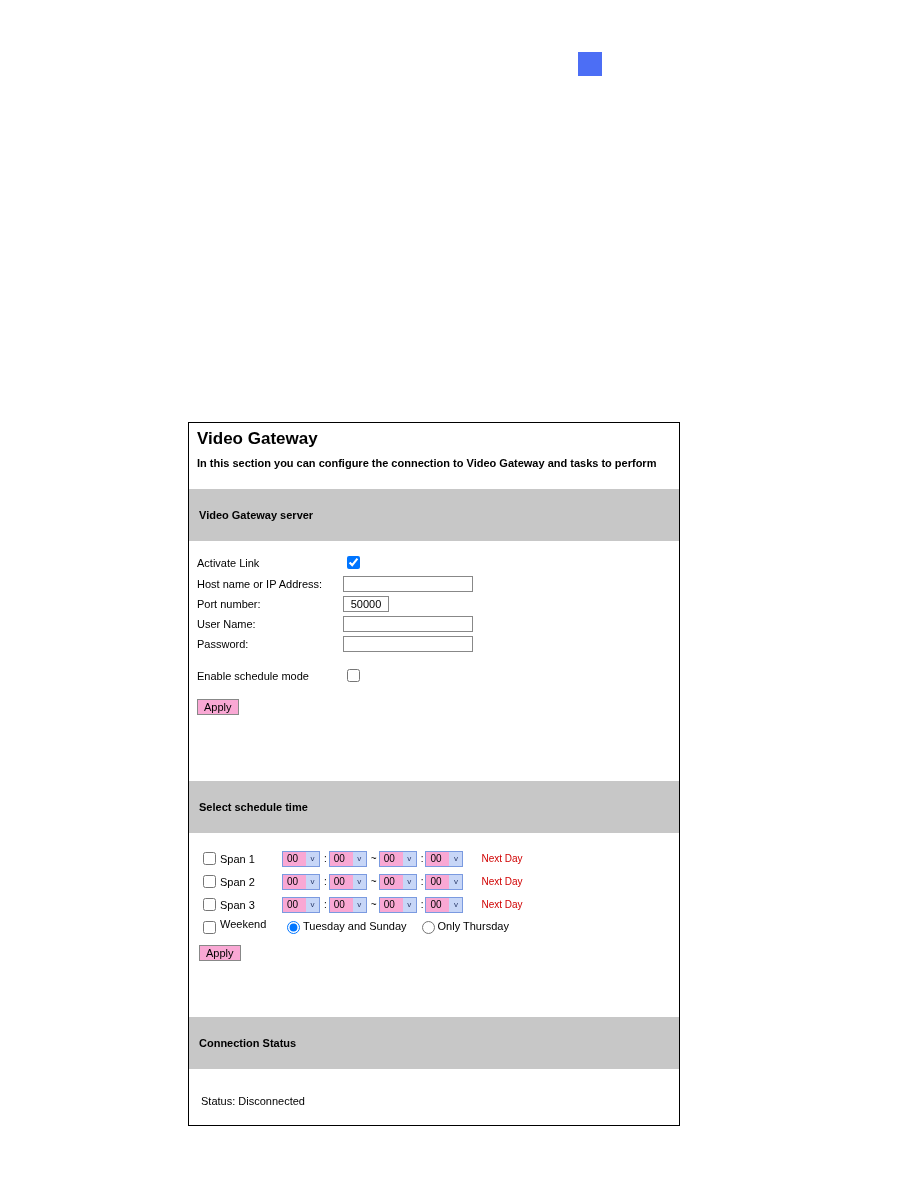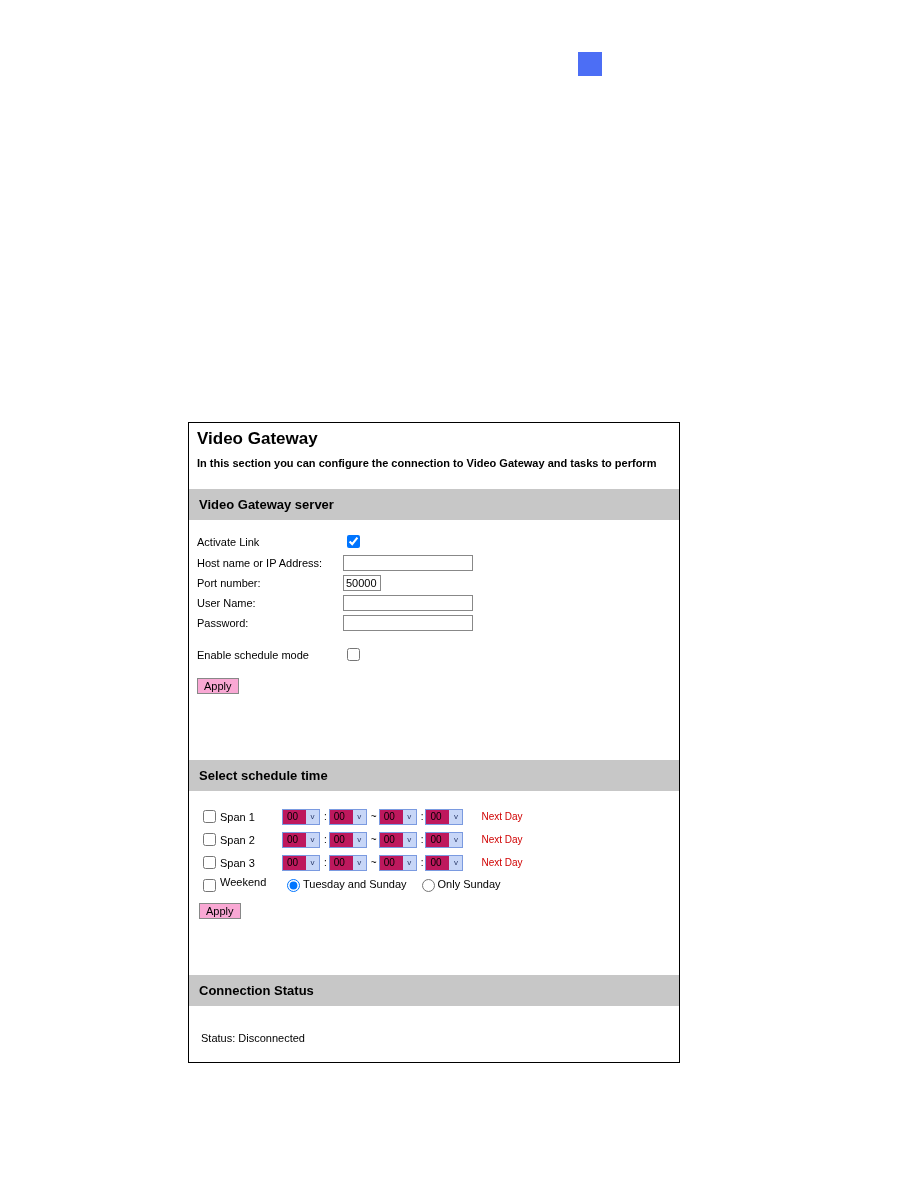--- a/index.html
+++ b/index.html
@@ -47,23 +47,23 @@
     font-weight: bold;
     margin: 2px 0 8px 0;
   }
   .subtitle {
     font-size: 11px;
     font-weight: bold;
     margin-bottom: 12px;
   }
   .section-header {
     background: #c7c7c7;
-    font-size: 13px;
-    font-weight: bold;
-    padding: 8px 10px;
+    font-size: 11px;
+    font-weight: bold;
+    padding: 20px 10px;
   }
   .section-body {
     padding: 12px 8px 16px 8px;
     font-size: 11px;
   }
   .frow {
     display: flex;
     align-items: center;
     margin-bottom: 4px;
   }
@@ -72,21 +72,21 @@
     font-size: 11px;
   }
   .ftext {
     width: 130px;
     height: 16px;
     border: 1px solid #888;
     font-size: 11px;
     padding: 0 2px;
   }
   .fwide { width: 130px; }
-  .fshort { width: 38px; }
+  .fshort { width: 46px; text-align: center; }
   .btn {
     background: #f9a8d4;
     border: 1px solid #888;
     font-size: 11px;
     padding: 1px 6px;
     cursor: pointer;
   }
   .gap-top { margin-top: 14px; }
   .sched-body {
     padding: 16px 10px 16px 10px;
@@ -98,21 +98,21 @@
     margin-bottom: 4px;
   }
   .sched-cb { margin-right: 4px; }
   .sched-label {
     width: 62px;
   }
   .dd {
     width: 38px;
     height: 16px;
     border: 1px solid #7a9ae0;
-    background: #be185d;
+    background: #f9a8d4;
     font-size: 10px;
     color: #000;
     display: inline-flex;
     align-items: center;
     justify-content: space-between;
     padding: 0 0 0 4px;
     margin-right: 2px;
   }
   .dd .arrow {
     background: #c7d6f7;
@@ -260,21 +260,21 @@
 
     <div class="radio-row">
       <input type="checkbox" class="sched-cb" style="">
       <div class="sched-label">Weekend</div>
       <div class="radio-item">
         <input type="radio" name="wk" checked="" style="">
         <span>Tuesday and Sunday</span>
       </div>
       <div class="radio-item">
         <input type="radio" name="wk" style="">
-        <span>Only Sunday</span>
+        <span>Only Thursday</span>
       </div>
     </div>
 
     <button class="btn">Apply</button>
     <div style="height:40px;"></div>
   </div>
 
   <div class="section-header">Connection Status</div>
   <div class="status-body">
     <span>Status: Disconnected</span>

